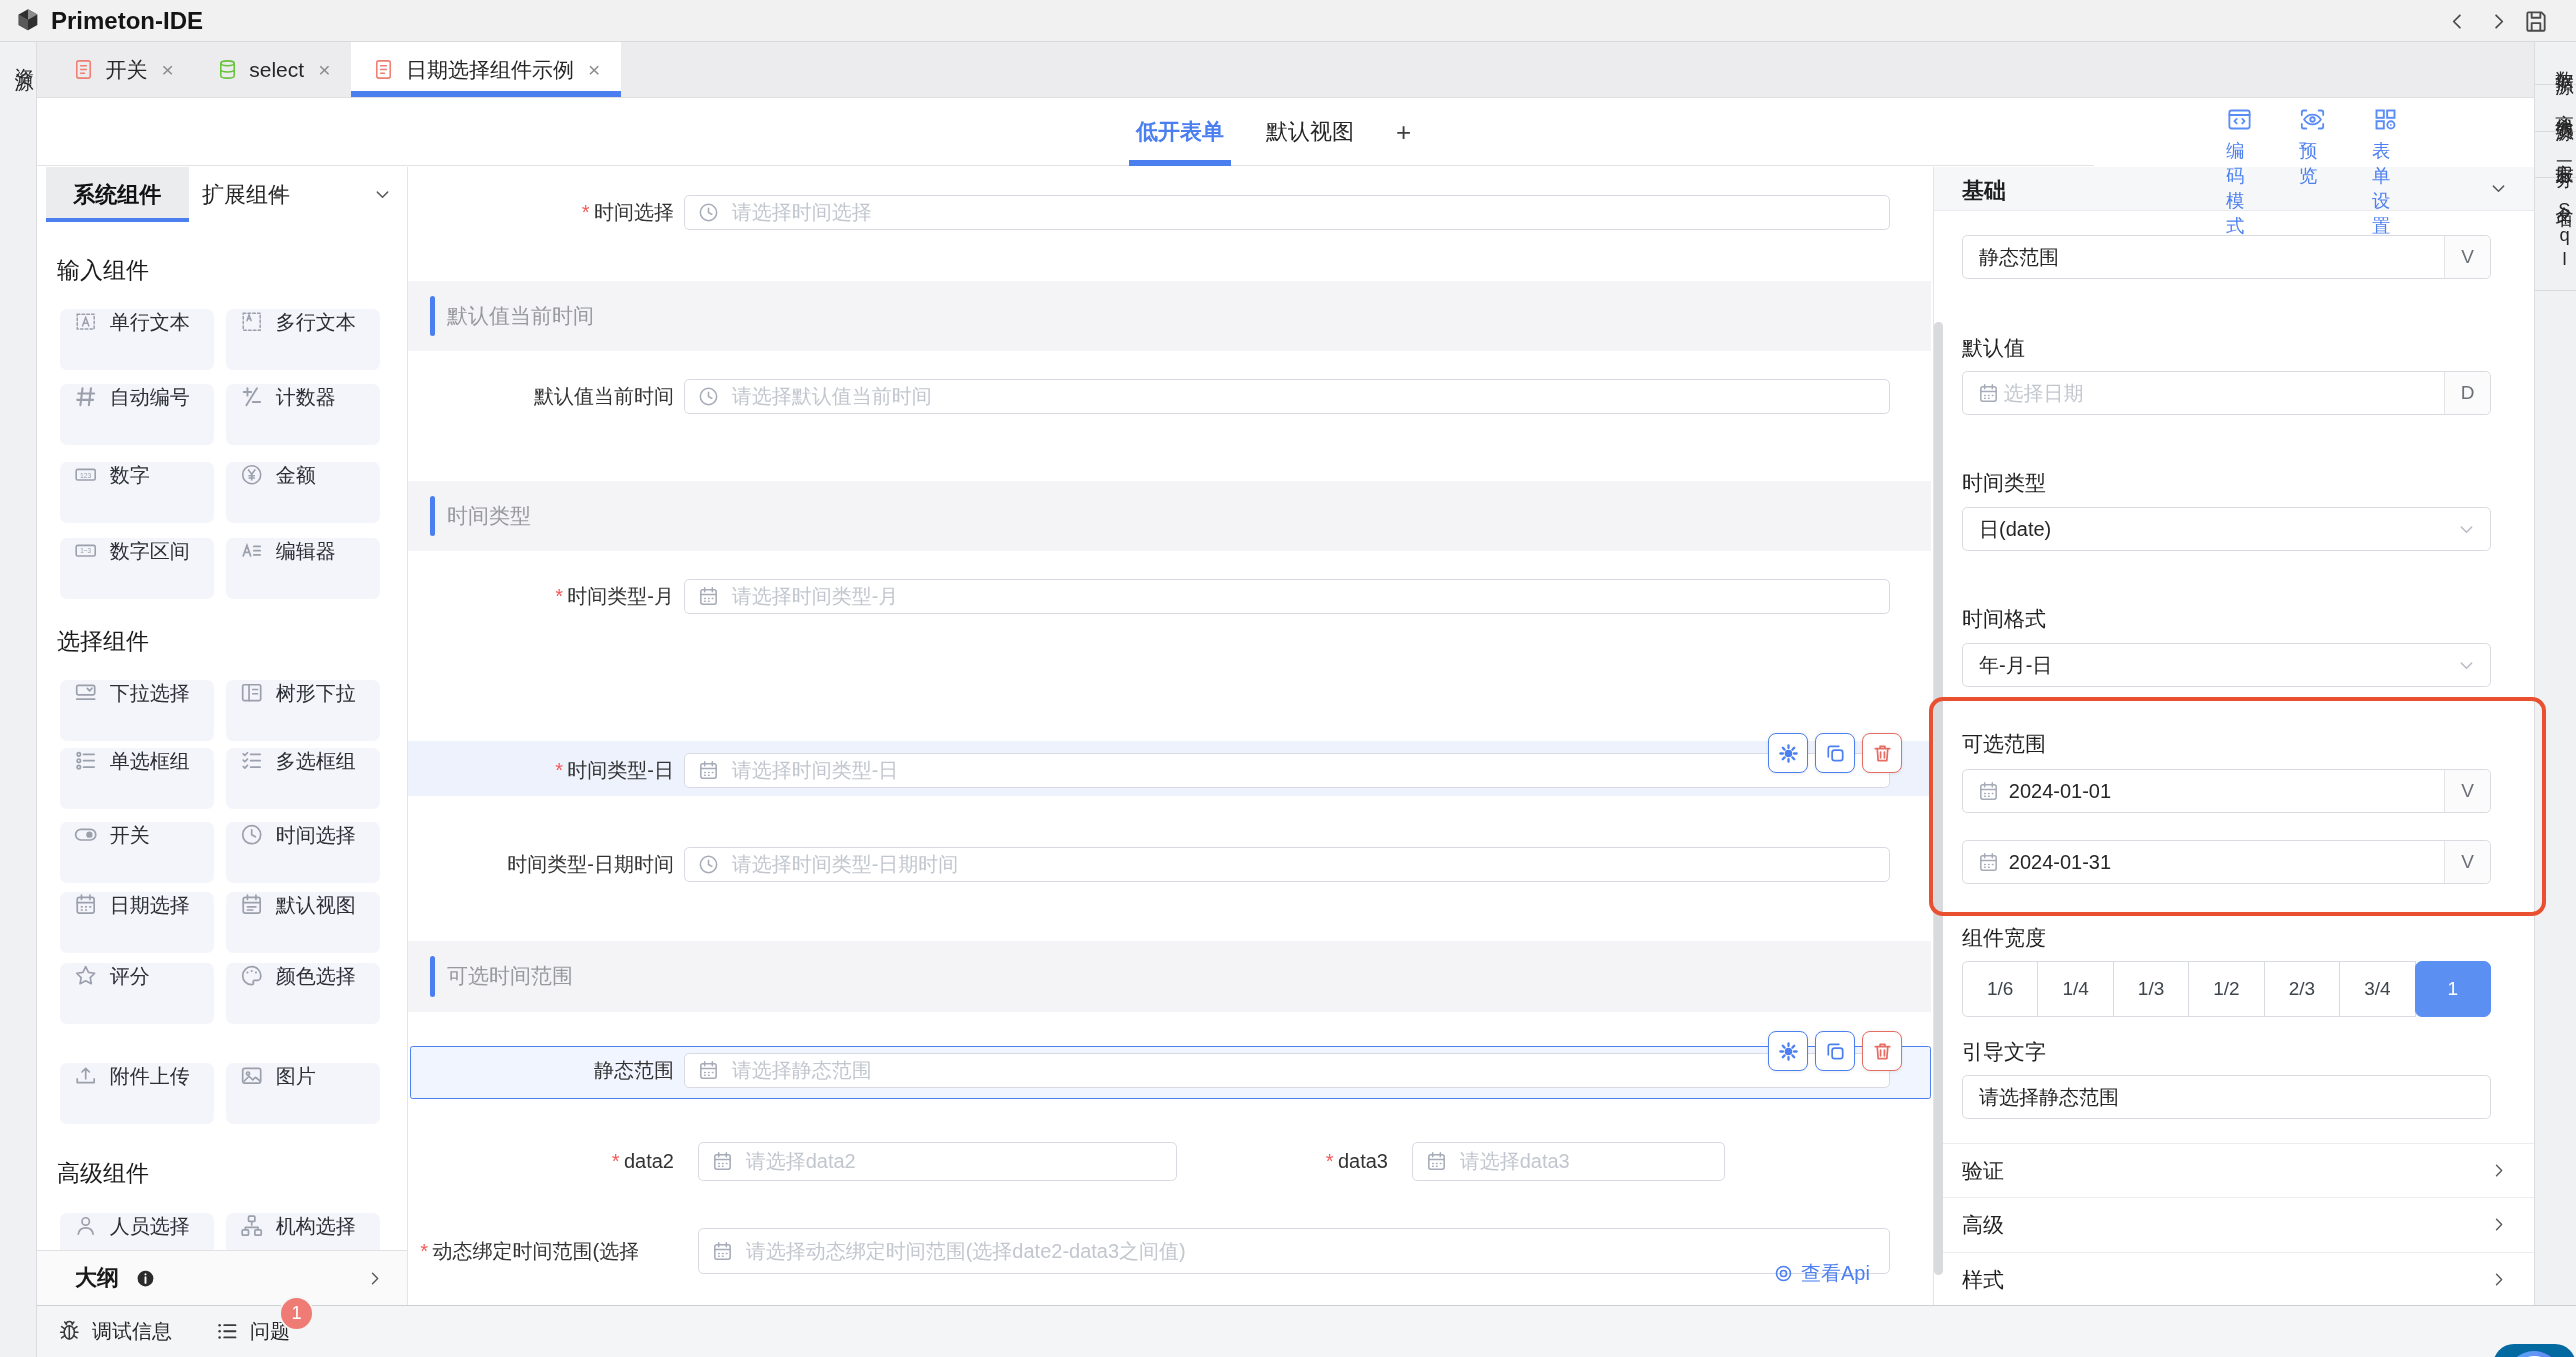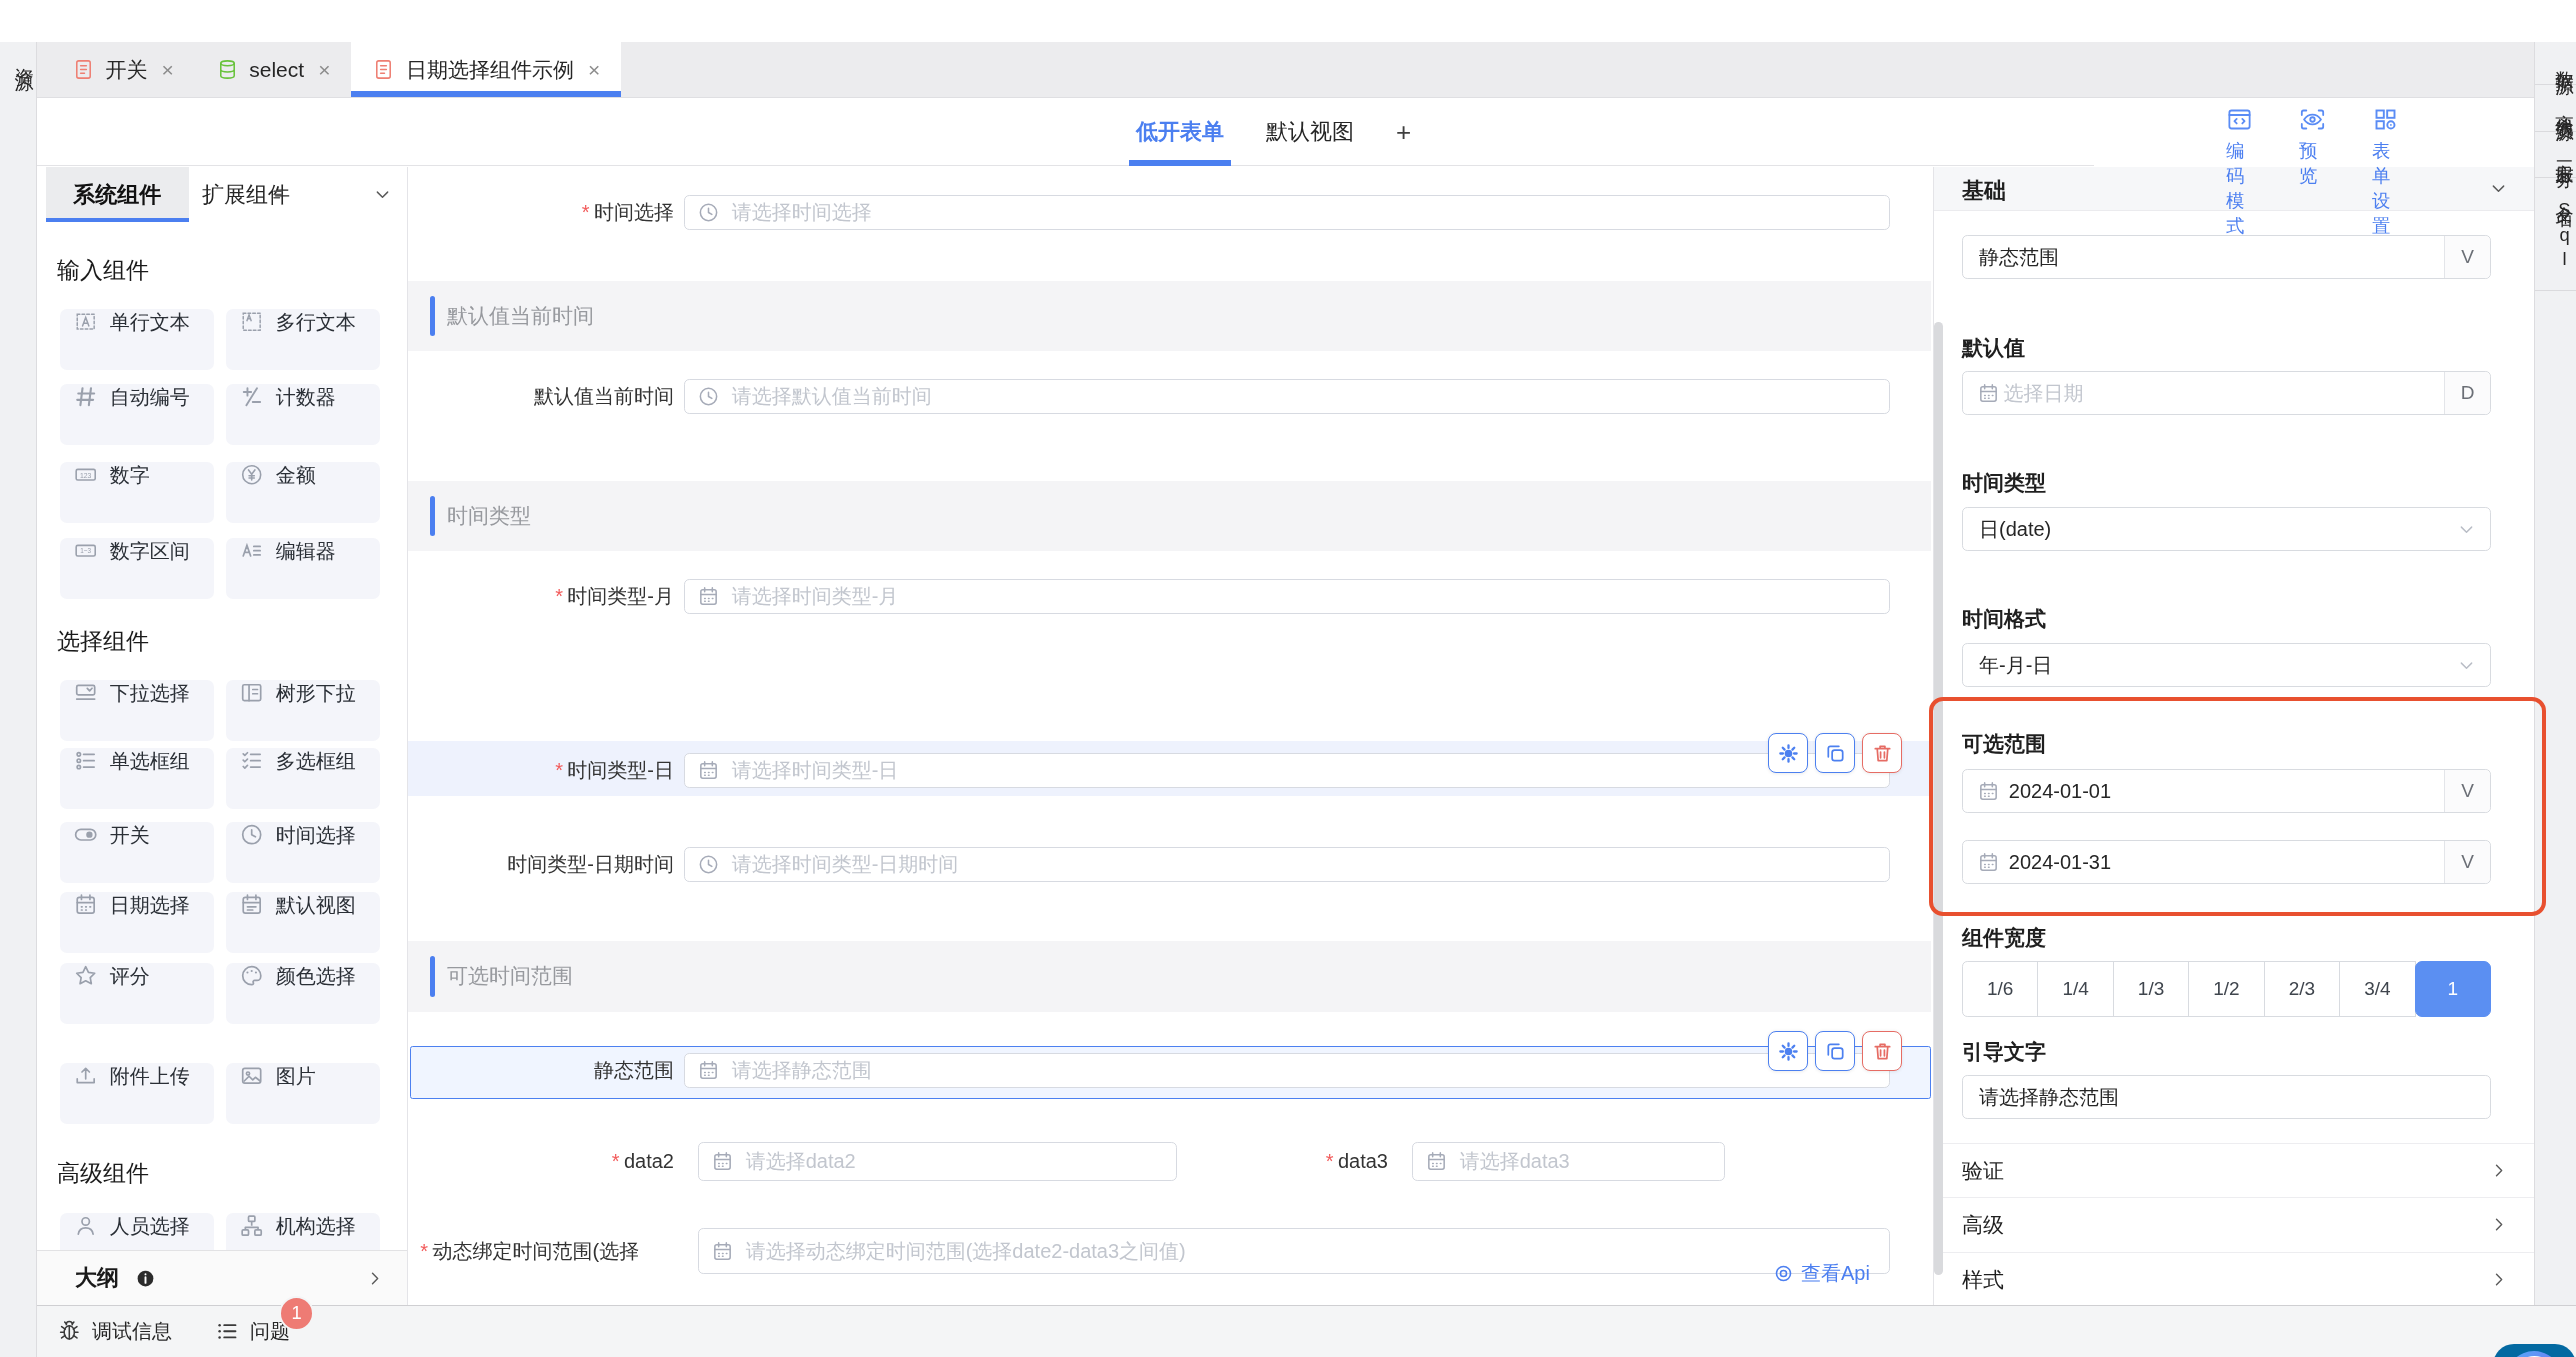--- a/index.html
+++ b/index.html
@@ -68,21 +68,21 @@
 .actbtn{width:40px;height:40px;border-radius:8px;background:#fff;border:1.8px solid #4c80f0;color:#4c80f0;display:flex;align-items:center;justify-content:center;cursor:pointer;box-shadow:0 0.9px 3.5px rgba(0,0,0,.08)}
 .actbtn .bic{width:23px;height:23px}
 .actbtn.danger{border-color:#e66c64;color:#e66c64}
 #apilink{position:absolute;left:1365px;top:1093px;display:flex;align-items:center;gap:7px;color:#4c7ff0;font-size:20px;z-index:7;cursor:pointer}
 #apilink .lic{width:21px;height:21px}
 
 #inspector{position:absolute;left:1933px;top:167px;width:601px;height:1138px;background:#fff;border-left:0.9px solid #e4e4e8;overflow:hidden;z-index:5}
 #ihead{position:absolute;left:0;right:0;top:0;height:44px;background:#f6f7f9;border-bottom:0.9px solid #ebebee}
 #ihead .htxt{position:absolute;left:28px;top:8.8px;font-size:22px;font-weight:600;color:#1f1f1f}
 #ihead .hchv{position:absolute;right:26px;top:12.3px;width:19px;height:19px;color:#595959}
-.ilabel{position:absolute;left:28px;font-size:21px;font-weight:700;color:#1f1f1f}
+.ilabel{position:absolute;left:28px;font-size:21px;font-weight:400;color:#1f1f1f}
 .ictrl{position:absolute;left:28px;width:529px;height:44px;border:0.9px solid #d8dbe0;border-radius:5.3px;background:#fff;display:flex;align-items:center;font-size:20px;color:#262626;cursor:pointer}
 .ictrl .val{padding-left:16px;white-space:nowrap}
 .ictrl .vph{padding-left:3.5px;color:#c2c6ce}
 .ictrl .cic{width:23px;height:23px;color:#a6abb8;margin-left:14px;flex:none}
 .suffix{margin-left:auto;width:46px;align-self:stretch;border-left:0.9px solid #e3e5e9;background:#fbfbfc;display:flex;align-items:center;justify-content:center;font-size:19px;color:#6b6f76;border-radius:0 5.3px 5.3px 0}
 .selchv{margin-left:auto;margin-right:14px;width:19px;height:19px;color:#b9bdc6;flex:none}
 #widthseg{position:absolute;left:28px;top:794px;width:529px;height:44px;display:flex}
 .wcell{flex:1;height:56px;border:0.9px solid #d8dbe0;margin-left:-0.9px;display:flex;align-items:center;justify-content:center;font-size:19px;color:#3f454d;background:#fff;cursor:pointer}
 .wcell:first-child{margin-left:0;border-radius:5.3px 0 0 5.3px}
 .wcell.sel{background:#5b8ff2;border-color:#5b8ff2;color:#fff;border-radius:7px;position:relative;z-index:2}
@@ -268,20 +268,43 @@
 <symbol id="i-logo" viewBox="0 0 24 24">
         <path d="M12 2l8 4.5v9L12 20l-8-4.5v-9z" fill="#2f2f2f"></path>
         <path d="M12 2v9l8-4.5z" fill="#8c8c8c"></path>
         <path d="M12 11v9l-8-4.5v-9z" fill="#595959"></path>
       </symbol>
 </defs>
 </svg>
 
 <div id="app">
 
+  <div id="titlebar">
+    <span class="icw" id="logo">
+        <svg class="ic" viewBox="0 0 32 32" width="28" height="28">
+          <use href="#i-logo"></use>
+        </svg>
+      </span>
+    <span id="apptitle">Primeton-IDE</span>
+    <span class="icw navic" style="left:2446px">
+        <svg class="ic" viewBox="0 0 26 26" width="23" height="23">
+          <use href="#i-chl"></use>
+        </svg>
+      </span>
+    <span class="icw navic" style="left:2487px">
+        <svg class="ic" viewBox="0 0 26 26" width="23" height="23">
+          <use href="#i-chr"></use>
+        </svg>
+      </span>
+    <span class="icw navic" style="left:2523px;top:8px;width:26px;height:26px">
+        <svg class="ic" viewBox="0 0 30 30" width="26" height="26">
+          <use href="#i-save"></use>
+        </svg>
+      </span>
+  </div>
 
   <div id="leftstrip">
     <div class="vtxt">资源</div>
   </div>
   <div id="rightstrip">
     <div class="rsitem">数据源</div>
     <div class="rsitem">离线资源</div>
     <div class="rsitem">三方服务</div>
     <div class="rsitem" style="border-bottom:0.9px solid #dadadd">命名Sql</div>
   </div>

